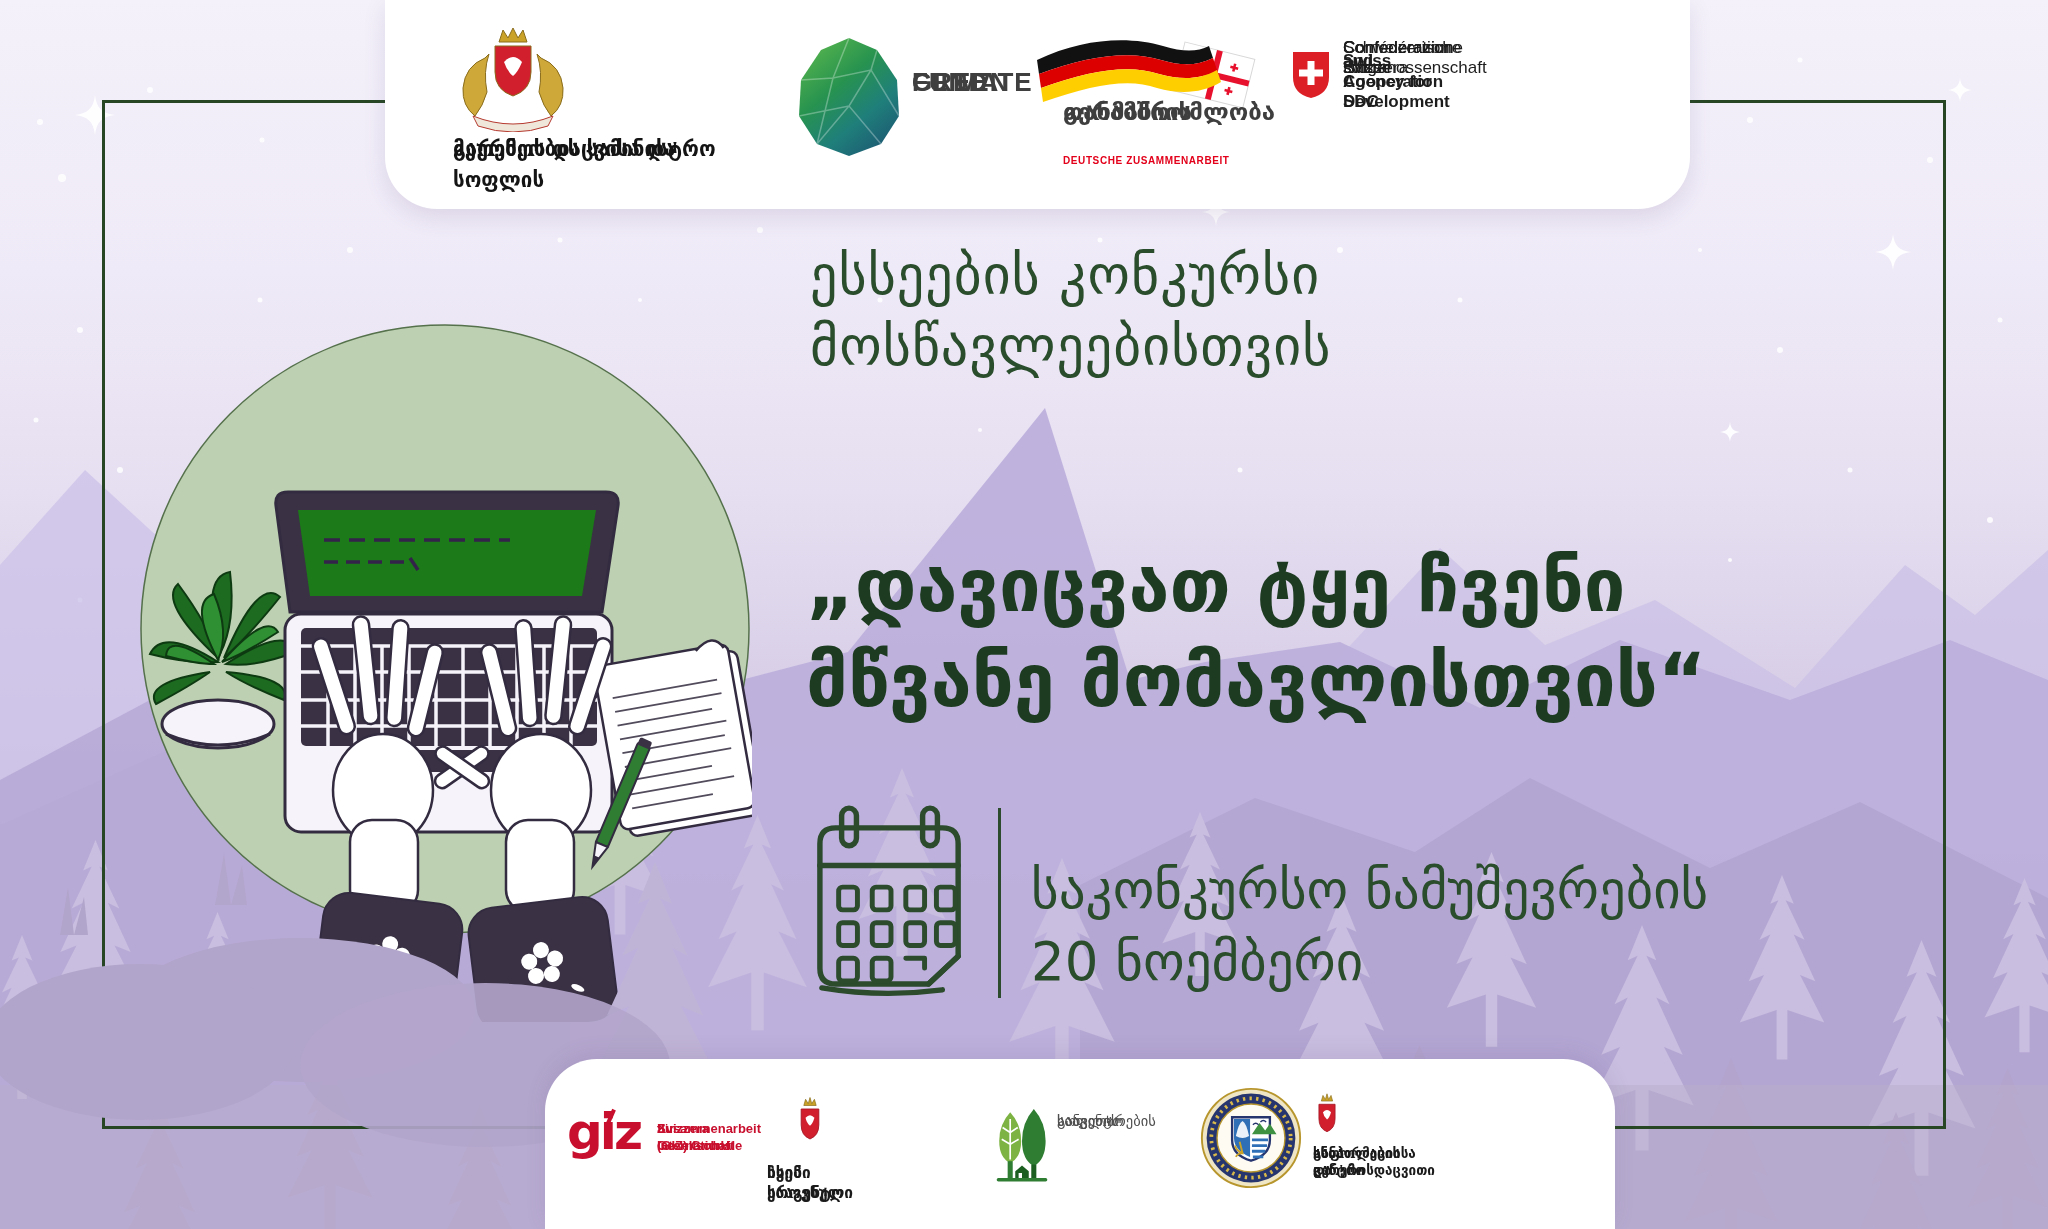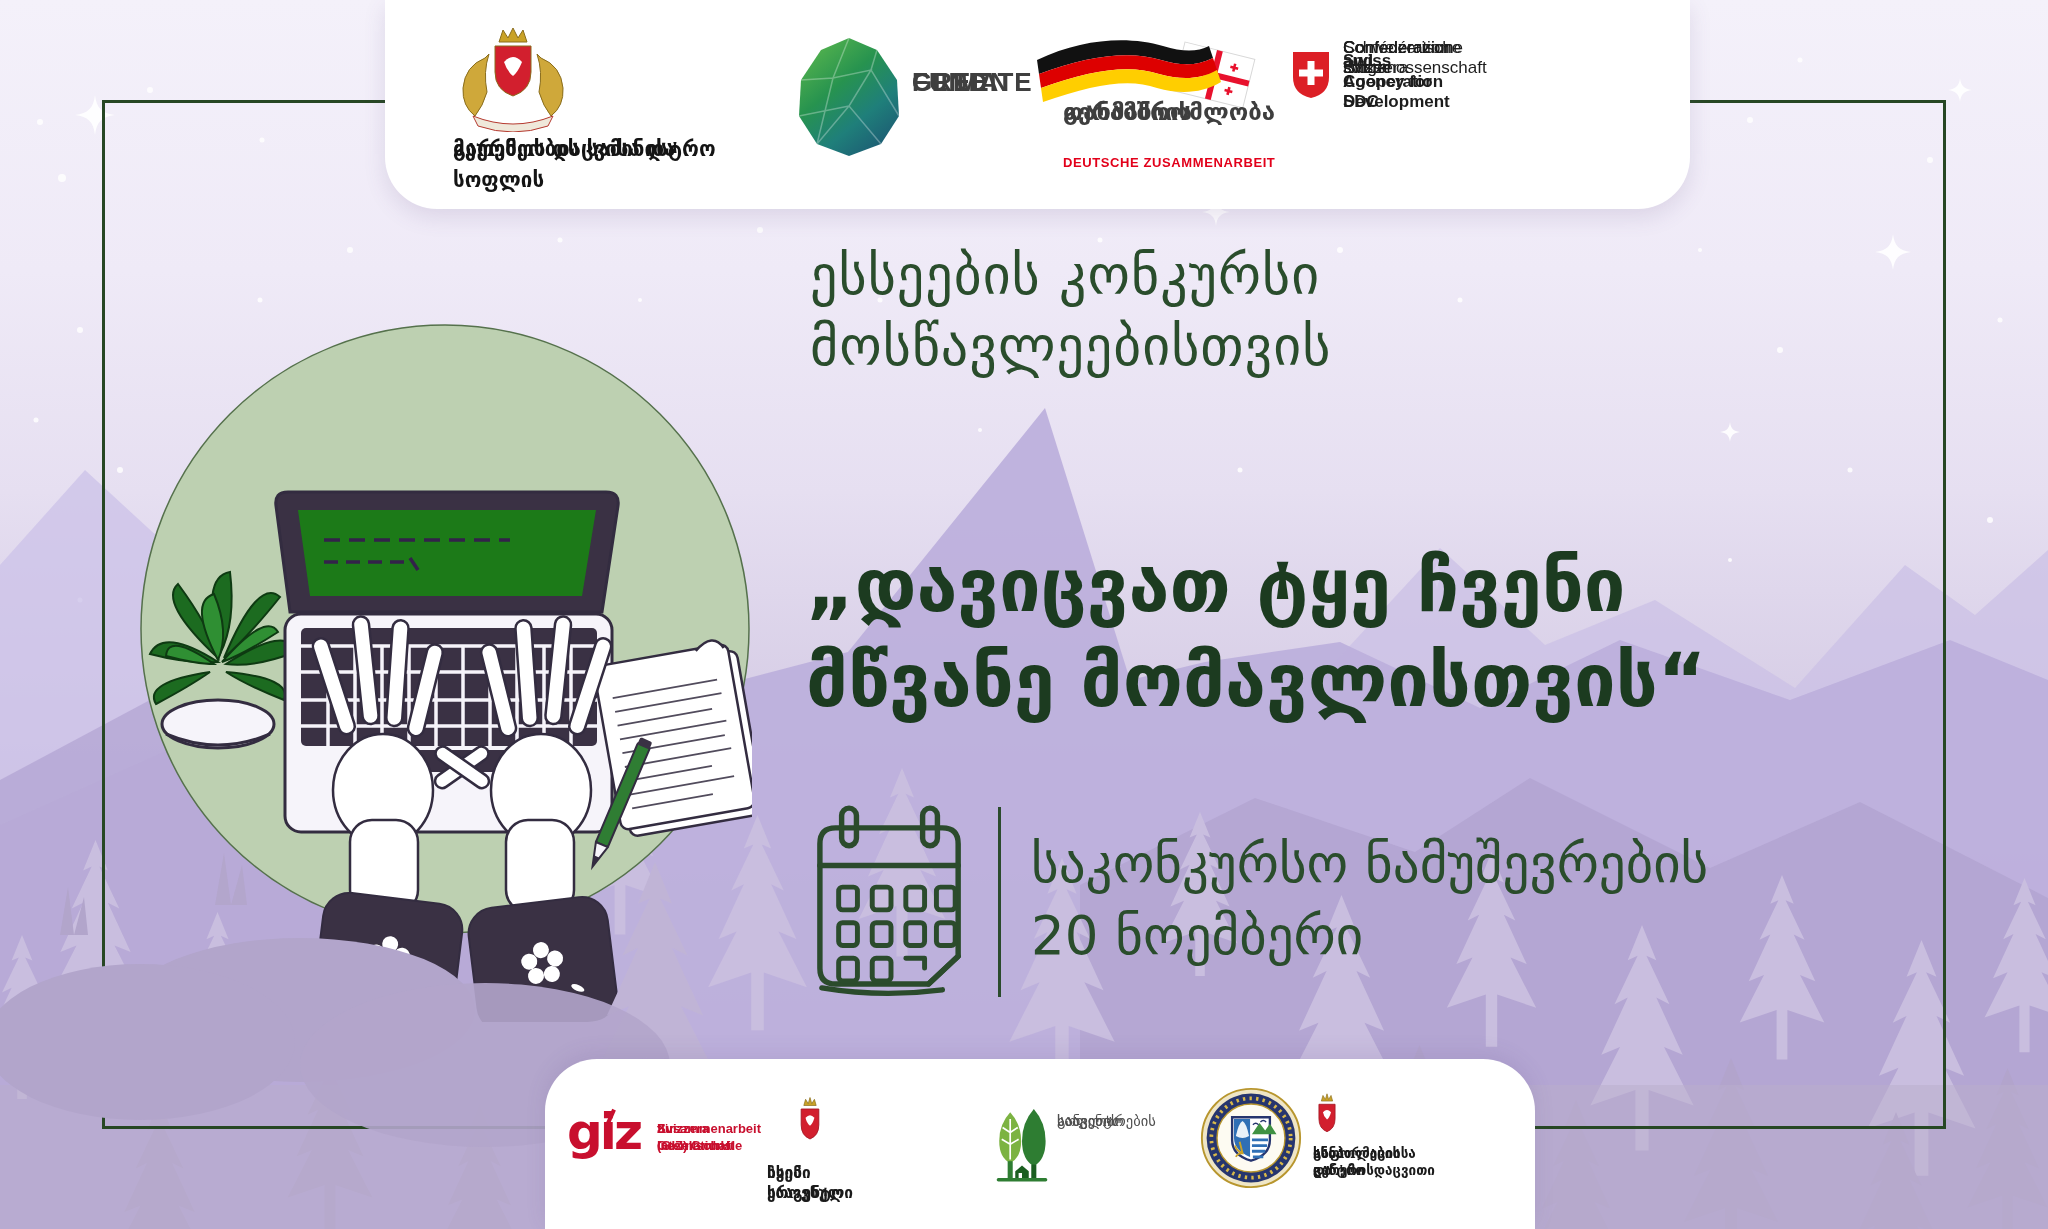--- a/index.html
+++ b/index.html
@@ -13,36 +13,36 @@
   .banner-top{position:absolute;left:385px;top:0;width:1305px;height:209px;background:#ffffff;
     border-radius:0 0 52px 52px;z-index:6;box-shadow:0 8px 22px rgba(90,70,130,.14);}
   .banner-top *{position:absolute;}
   .min-crest{left:70px;top:28px;}
   .min-text{left:68px;top:134px;width:320px;font-size:20.5px;font-weight:bold;color:#141414;line-height:1.5;}
   .gcf-globe{left:408px;top:36px;}
   .gcf-text{left:527px;top:66px;font-size:26px;font-weight:bold;color:#3f3f3f;line-height:1.3;letter-spacing:1px;
     font-family:"Liberation Sans","DejaVu Sans",sans-serif;}
   .ger-ribbon{left:652px;top:34px;}
   .ger-geo{left:678px;top:98px;font-size:24px;font-weight:bold;color:#3e3e3e;line-height:1.2;}
-  .ger-red{left:678px;top:155px;font-size:13px;font-weight:bold;color:#e2001a;letter-spacing:.6px;
+  .ger-red{left:678px;top:155px;font-size:10px;font-weight:bold;color:#e2001a;letter-spacing:.6px;
     font-family:"Liberation Sans",sans-serif;}
   .sw-shield{left:906px;top:50px;}
   .sw-text{left:958px;top:38px;font-size:17px;color:#1d1d1d;line-height:1.18;
     font-family:"Liberation Sans","DejaVu Sans",sans-serif;}
   .sw-bold{margin-top:13px;font-weight:bold;line-height:1.22;}
   
   .title{position:absolute;left:810px;top:240px;z-index:4;color:#2a4d2c;
     font-size:54px;font-weight:normal;line-height:1.32;letter-spacing:1px;}
   .quote{position:absolute;left:802px;top:534px;z-index:4;color:#1c3b20;
     font-size:74px;font-weight:bold;line-height:1.28;}
-  .deadline{position:absolute;left:812px;top:800px;z-index:4;display:flex;align-items:center;}
+  .deadline{position:absolute;left:812px;top:800px;z-index:4;display:flex;align-items:flex-end;}
   .dl-divider{width:3px;height:190px;background:#2b4b2c;margin:6px 30px 0 28px;}
   .dl-text{color:#2a4d2c;font-size:53px;line-height:1.36;padding-top:2px;}
   
-  .banner-bottom{position:absolute;left:545px;top:1059px;width:990px;height:170px;background:#ffffff;
+  .banner-bottom{position:absolute;left:545px;top:1059px;width:1070px;height:170px;background:#ffffff;
     border-radius:52px 52px 0 0;z-index:6;box-shadow:0 -6px 20px rgba(90,70,130,.12);}
   .banner-bottom *{position:absolute;}
   .giz-brand{left:22px;top:44px;width:90px;font-size:50px;font-weight:bold;color:#c80f2e;letter-spacing:-3px;}
   .giz-tick{left:64px;top:50px;width:4px;height:15px;background:#c80f2e;transform:rotate(24deg);}
   .giz-text{left:112px;top:62px;font-size:13px;font-weight:bold;color:#c80f2e;line-height:1.3;
     font-family:"Liberation Sans",sans-serif;}
   .nfa-emblem{left:250px;top:36px;}
   .nfa-text{left:222px;top:104px;font-size:15.5px;font-weight:bold;color:#1a1a1a;line-height:1.3;}
   .rda-icon{left:450px;top:48px;}
   .rda-text{left:512px;top:52px;font-size:14.5px;color:#4f4f4f;line-height:1.45;}

